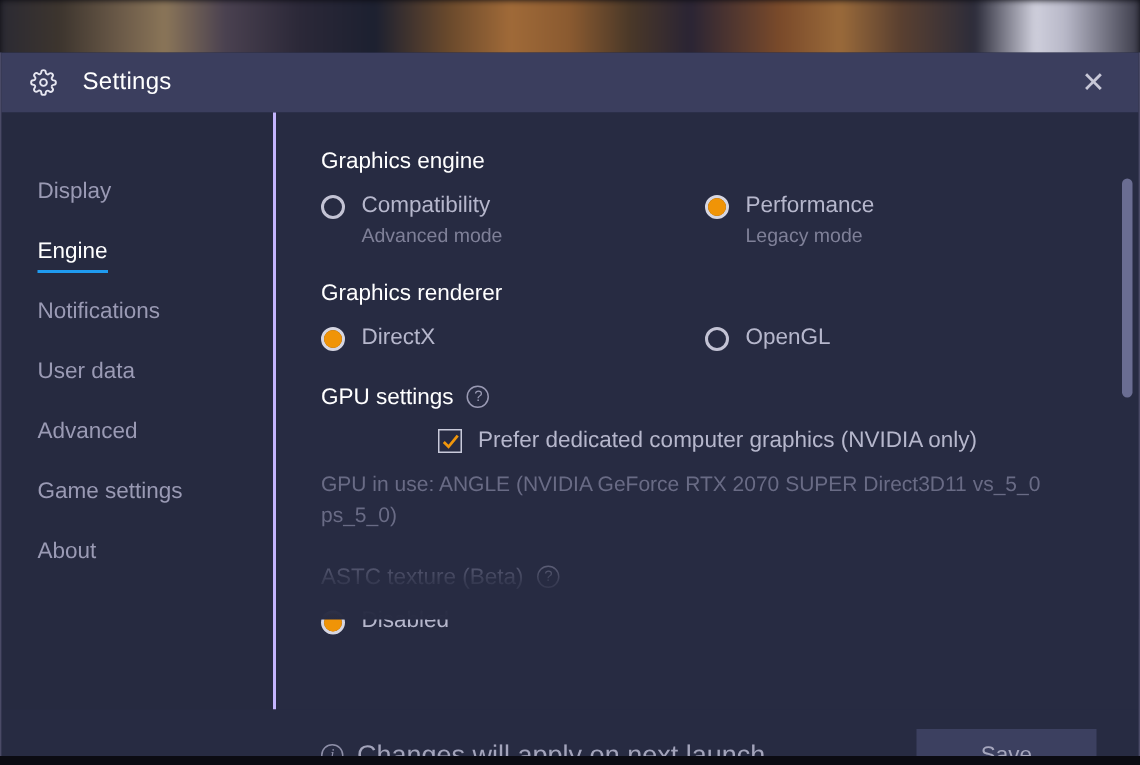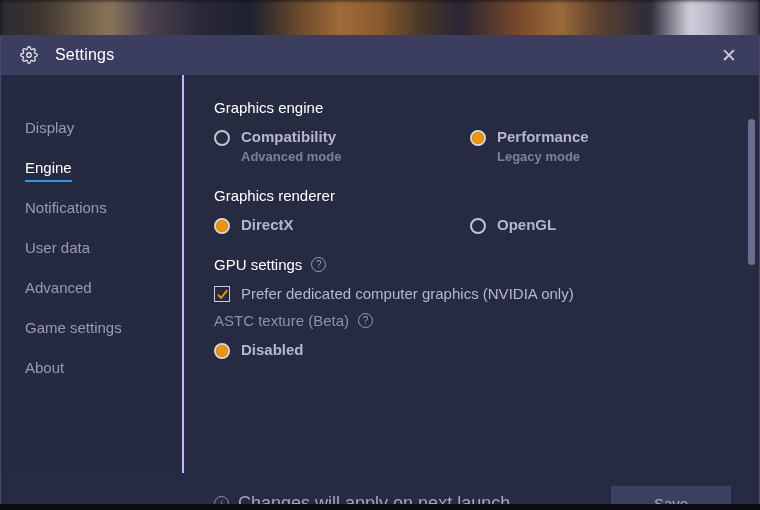--- a/index.html
+++ b/index.html
@@ -166,21 +166,20 @@
     font-size: 10px;
     line-height: 13px;
     text-align: center;
     cursor: pointer;
     flex: 0 0 15px;
   }
 
   .opt-row {
     display: flex;
     margin-bottom: 18px;
-    font-weight: bold;
   }
   .opt {
     display: flex;
     align-items: flex-start;
     gap: 11px;
     cursor: pointer;
   }
   .opt.col1 { width: 256px; flex: 0 0 256px; }
 
   .radio {
@@ -215,20 +214,21 @@
     display: block;
     margin-top: 5px;
   }
 
   .check-row {
     display: flex;
     align-items: center;
     gap: 11px;
     cursor: pointer;
     margin-bottom: 10px;
+    justify-content: center;
   }
   .checkbox {
     width: 16px; height: 16px;
     border: 1px solid #c9cada;
     flex: 0 0 16px;
     position: relative;
   }
   .checkbox svg { position: absolute; left: 1px; top: 1px; }
   .check-label { color: #b6b7cc; font-size: 15px; }
 
@@ -399,20 +399,21 @@
           <span class="help-icon">?</span>
         </div>
         <div class="check-row">
           <span class="checkbox">
             <svg width="13" height="13" viewBox="0 0 14 14" fill="none" stroke="#f0960c" stroke-width="2">
               <path d="M2 7.2 L5.4 10.6 L12 2.6"></path>
             </svg>
           </span>
           <span class="check-label">Prefer dedicated computer graphics (NVIDIA only)</span>
         </div>
+        <div class="gpu-info">GPU in use: ANGLE (NVIDIA GeForce RTX 2070 SUPER Direct3D11 vs_5_0 ps_5_0)</div>
 
         <div class="section-title dim">
           <span>ASTC texture (Beta)</span>
           <span class="help-icon">?</span>
         </div>
         <div class="opt-row">
           <div class="opt col1">
             <span class="radio checked"></span>
             <span class="opt-texts">
               <span class="opt-label">Disabled</span>

